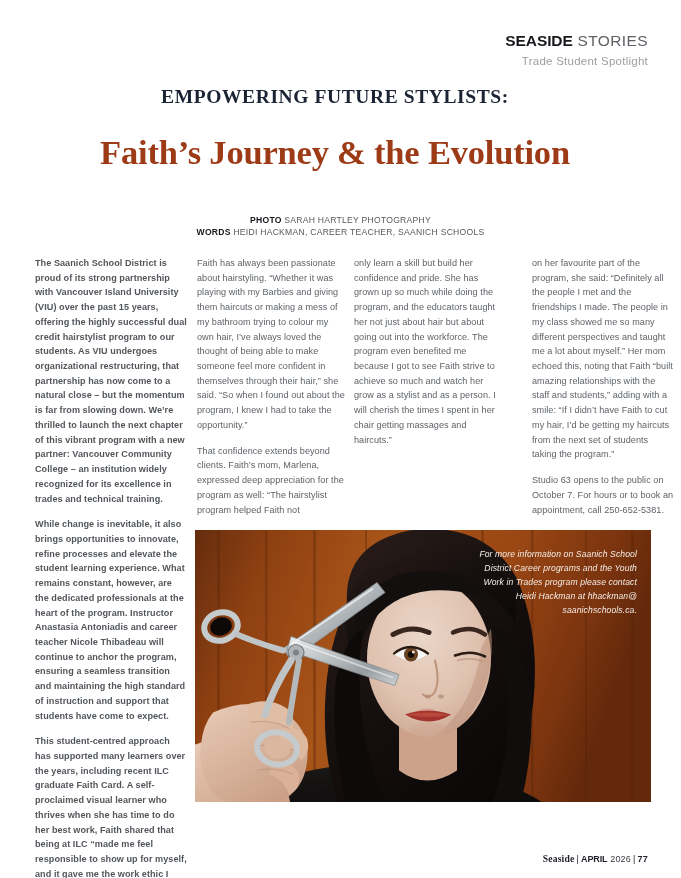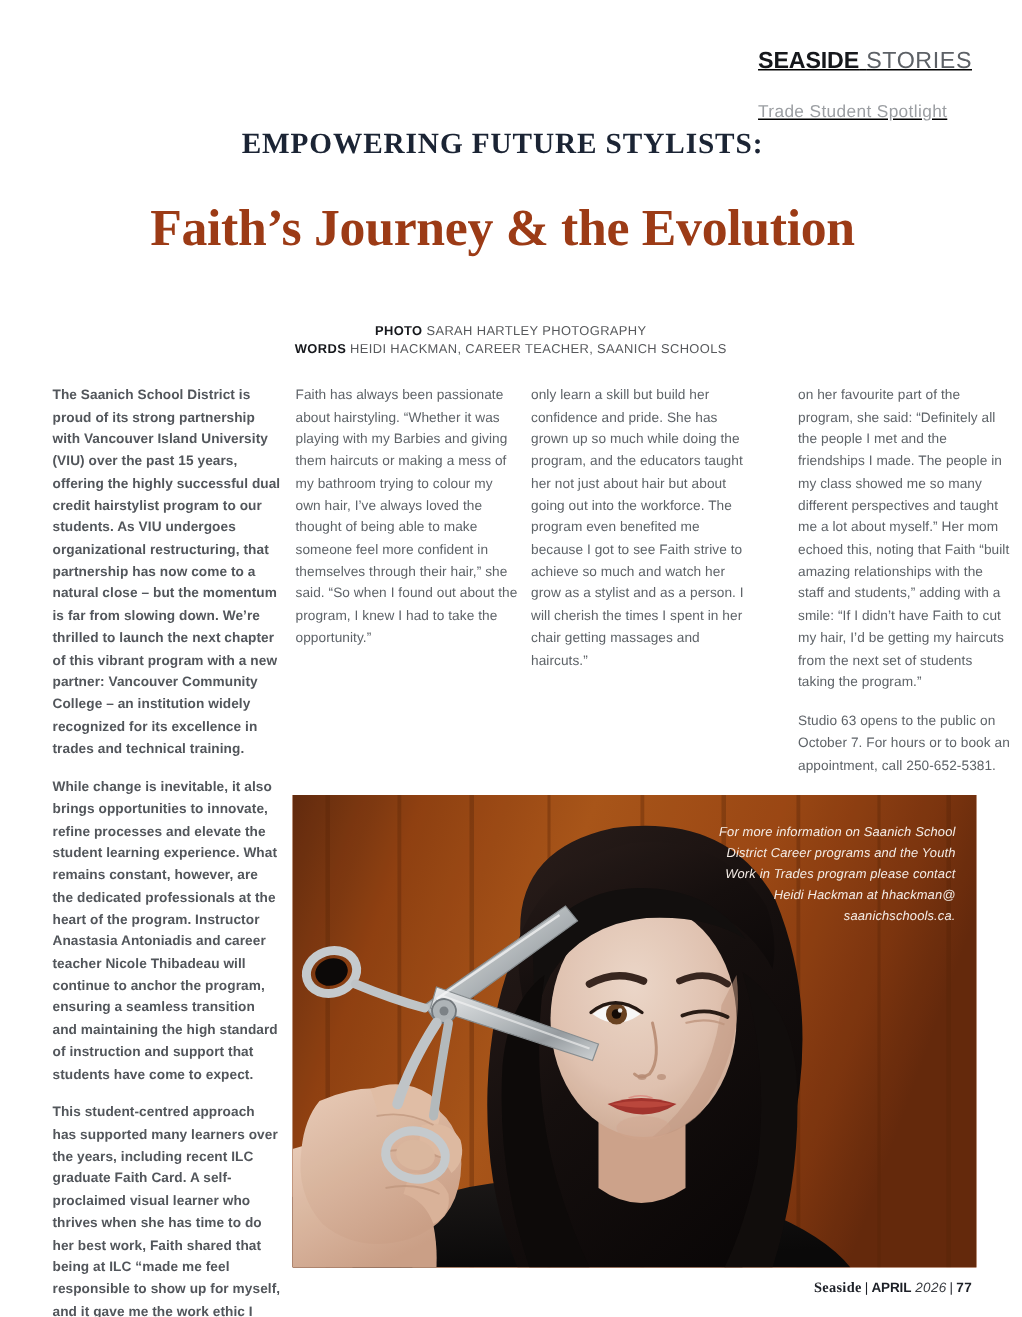--- a/index.html
+++ b/index.html
@@ -19,41 +19,41 @@
     position: absolute;
     inset: 0;
     background: #ffffff;
   }
 
   
   .masthead {
     position: absolute;
     top: 33px;
     right: 33px;
+    text-align: right;
     line-height: 1;
-    text-decoration: underline;
   }
   .masthead-title {
     font-size: 15.5px;
     letter-spacing: 0.2px;
     white-space: nowrap;
   }
   .masthead-brand {
     font-weight: 700;
     color: #16181c;
     letter-spacing: -0.1px;
     font-stretch: condensed;
   }
   .masthead-sub-word {
     font-weight: 400;
     color: #5d6166;
     letter-spacing: 0.4px;
   }
   .masthead-tagline {
-    margin-top: 21px;
+    margin-top: 7px;
     font-size: 11.5px;
     color: #9b9ea2;
     letter-spacing: 0.25px;
     white-space: nowrap;
   }
 
   
   .headline-block {
     position: absolute;
     top: 86px;
@@ -121,21 +121,21 @@
   #col2 { left: 197px; top: 256px; width: 148px; }
   #col3 { left: 354px; top: 256px; width: 144px; }
   #col4 { left: 532px; top: 256px; width: 143px; }
 
   
   .photo {
     position: absolute;
     left: 195px;
     top: 530px;
     width: 456px;
-    height: 315px;
+    height: 272px;
     overflow: hidden;
     background: #8a3d12;
   }
   .photo-svg { display: block; width: 100%; height: 100%; }
 
   .photo-caption {
     position: absolute;
     right: 14px;
     top: 18px;
     width: 172px;
@@ -157,21 +157,21 @@
     white-space: nowrap;
     letter-spacing: 0.2px;
   }
   .footer-brand {
     font-family: "Liberation Serif", serif;
     font-weight: 700;
     font-size: 9.6px;
   }
   .footer-sep { color: #1d2027; margin: 0 2px; }
   .footer-month { font-weight: 700; font-stretch: condensed; letter-spacing: -0.1px; }
-  .footer-year { font-weight: 400; color: #3a3d42; font-style: italic; }
+  .footer-year { font-weight: 400; color: #3a3d42; }
   .footer-page { font-weight: 700; }
 </style>
 </head>
 <body>
 
 <div class="page">
 
   <div class="masthead">
     <div class="masthead-title"><span class="masthead-brand">SEASIDE</span><span class="masthead-sub-word"> <span>STORIES</span></span></div>
     <div class="masthead-tagline">Trade Student Spotlight</div>
@@ -191,20 +191,21 @@
       <span>HEIDI HACKMAN, CAREER TEACHER, SAANICH SCHOOLS</span></div>
   </div>
 
   <div class="col col-lead" id="col1">
       <p>The Saanich School District is proud of its strong partnership with Vancouver Island University (VIU) over the past 15 years, offering the highly successful dual credit hairstylist program to our students. As VIU undergoes organizational restructuring, that partnership has now come to a natural close – but the momentum is far from slowing down. We’re thrilled to launch the next chapter of this vibrant program with a new partner: Vancouver Community College – an institution widely recognized for its excellence in trades and technical training.</p>
       <p>While change is inevitable, it also brings opportunities to innovate, refine processes and elevate the student learning experience. What remains constant, however, are the dedicated professionals at the heart of the program. Instructor Anastasia Antoniadis and career teacher Nicole Thibadeau will continue to anchor the program, ensuring a seamless transition and maintaining the high standard of instruction and support that students have come to expect.</p>
       <p>This student-centred approach has supported many learners over the years, including recent ILC graduate Faith Card. A self-proclaimed visual learner who thrives when she has time to do her best work, Faith shared that being at ILC “made me feel responsible to show up for myself, and it gave me the work ethic I have now.”</p>
     </div>
   <div class="col" id="col2">
       <p>Faith has always been passionate about hairstyling. “Whether it was playing with my Barbies and giving them haircuts or making a mess of my bathroom trying to colour my own hair, I’ve always loved the thought of being able to make someone feel more confident in themselves through their hair,” she said. “So when I found out about the program, I knew I had to take the opportunity.”</p>
+      <p>That confidence extends beyond clients. Faith’s mom, Marlena, expressed deep appreciation for the program as well: “The hairstylist program helped Faith not</p>
     </div>
   <div class="col" id="col3">
       <p>only learn a skill but build her confidence and pride. She has grown up so much while doing the program, and the educators taught her not just about hair but about going out into the workforce. The program even benefited me because I got to see Faith strive to achieve so much and watch her grow as a stylist and as a person. I will cherish the times I spent in her chair getting massages and haircuts.”</p>
     </div>
   <div class="col" id="col4">
       <p>on her favourite part of the program, she said: “Definitely all the people I met and the friendships I made. The people in my class showed me so many different perspectives and taught me a lot about myself.” Her mom echoed this, noting that Faith “built amazing relationships with the staff and students,” adding with a smile: “If I didn’t have Faith to cut my hair, I’d be getting my haircuts from the next set of students taking the program.”</p>
       <p>Studio 63 opens to the public on October 7. For hours or to book an appointment, call 250-652-5381.</p>
     </div>
 
   <div class="photo">

